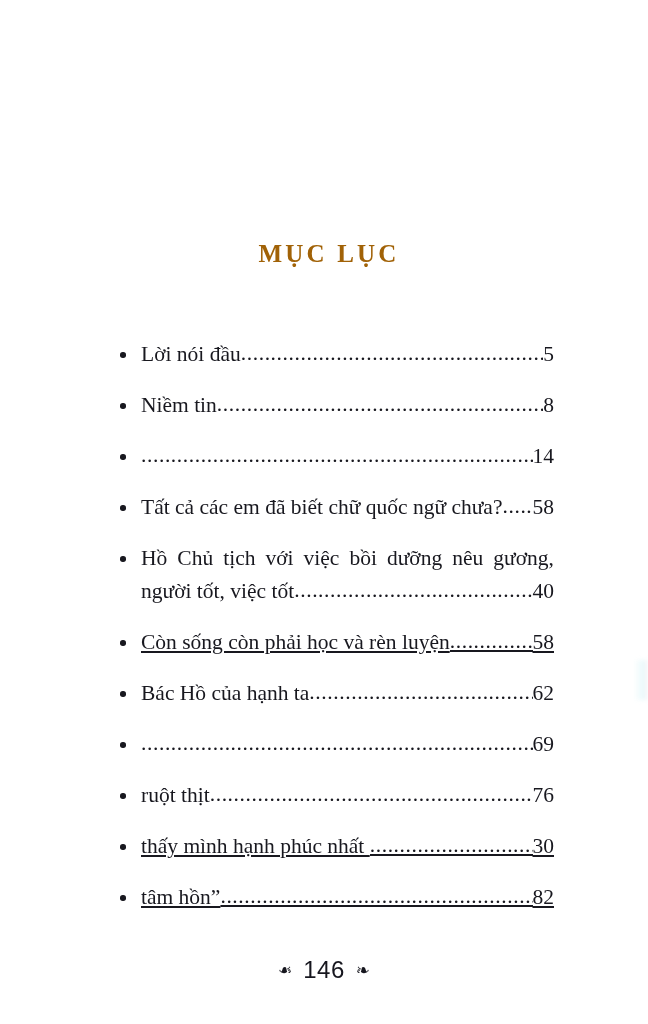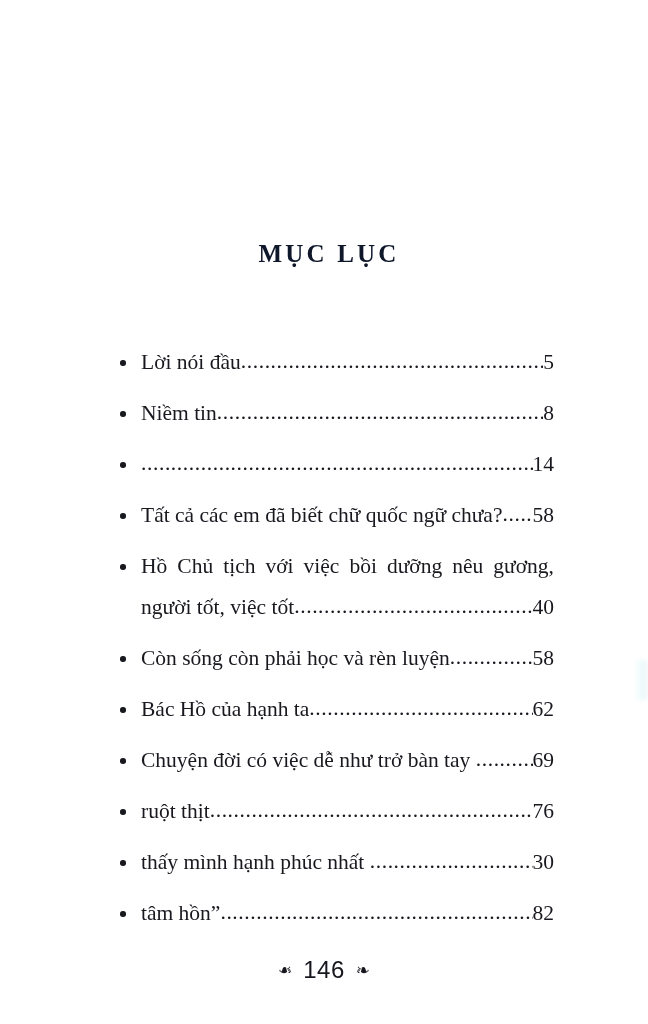--- a/index.html
+++ b/index.html
@@ -22,21 +22,21 @@
   #toc-title {
     position: absolute;
     left: 0;
     right: 0;
     top: 240px;
     text-align: center;
     font-family: "Liberation Serif", "DejaVu Serif", serif;
     font-weight: bold;
     font-size: 25px;
     letter-spacing: 3.2px;
-    color: #0f172a;
+    color: #a16207;
     padding-left: 10px;
   }
 
   
   #toc-list {
     position: absolute;
     left: 112px;
     top: 338px;
     width: 442px;
   }
@@ -58,21 +58,20 @@
     height: 5.5px;
     border-radius: 50%;
     background: #18181f;
   }
 
   
   .toc-line {
     display: flex;
     align-items: flex-end;
     width: 100%;
-    margin-top: 8px;
   }
   .toc-text {
     white-space: pre;
   }
   .leader {
     flex: 1 1 auto;
     min-width: 6px;
     overflow: hidden;
     white-space: nowrap;
     margin: 0 0 0 0;
@@ -93,21 +92,21 @@
     display: block;
     text-align: justify;
     text-align-last: justify;
     white-space: normal;
   }
   .toc-line.justified .toc-text {
     white-space: normal;
   }
 
   
-  .gap-before { margin-top: 4px; }
+  .gap-before { margin-top: 4px; text-decoration: underline; }
 
   
   #footer {
     position: absolute;
     left: 0;
     right: 0;
     top: 944px;
     text-align: center;
     color: #16161e;
   }
@@ -200,21 +199,20 @@
         <span class="bullet"></span>
         <div class="toc-line">
           <span class="toc-text">Bác Hồ của hạnh ta</span>
           <span class="leader">...........................................................................................................................................</span>
           <span class="page-num">62</span>
         </div>
       </div>
       <div class="toc-entry">
         <span class="bullet"></span>
         <div class="toc-line">
-          <span class="toc-text">Chuyện đời có việc dễ như trở bàn tay </span>
           <span class="leader">...........................................................................................................................................</span>
           <span class="page-num">69</span>
         </div>
       </div>
       <div class="toc-entry">
         <span class="bullet"></span>
         <div class="toc-line">
           <span class="toc-text">ruột thịt</span>
           <span class="leader">...........................................................................................................................................</span>
           <span class="page-num">76</span>

